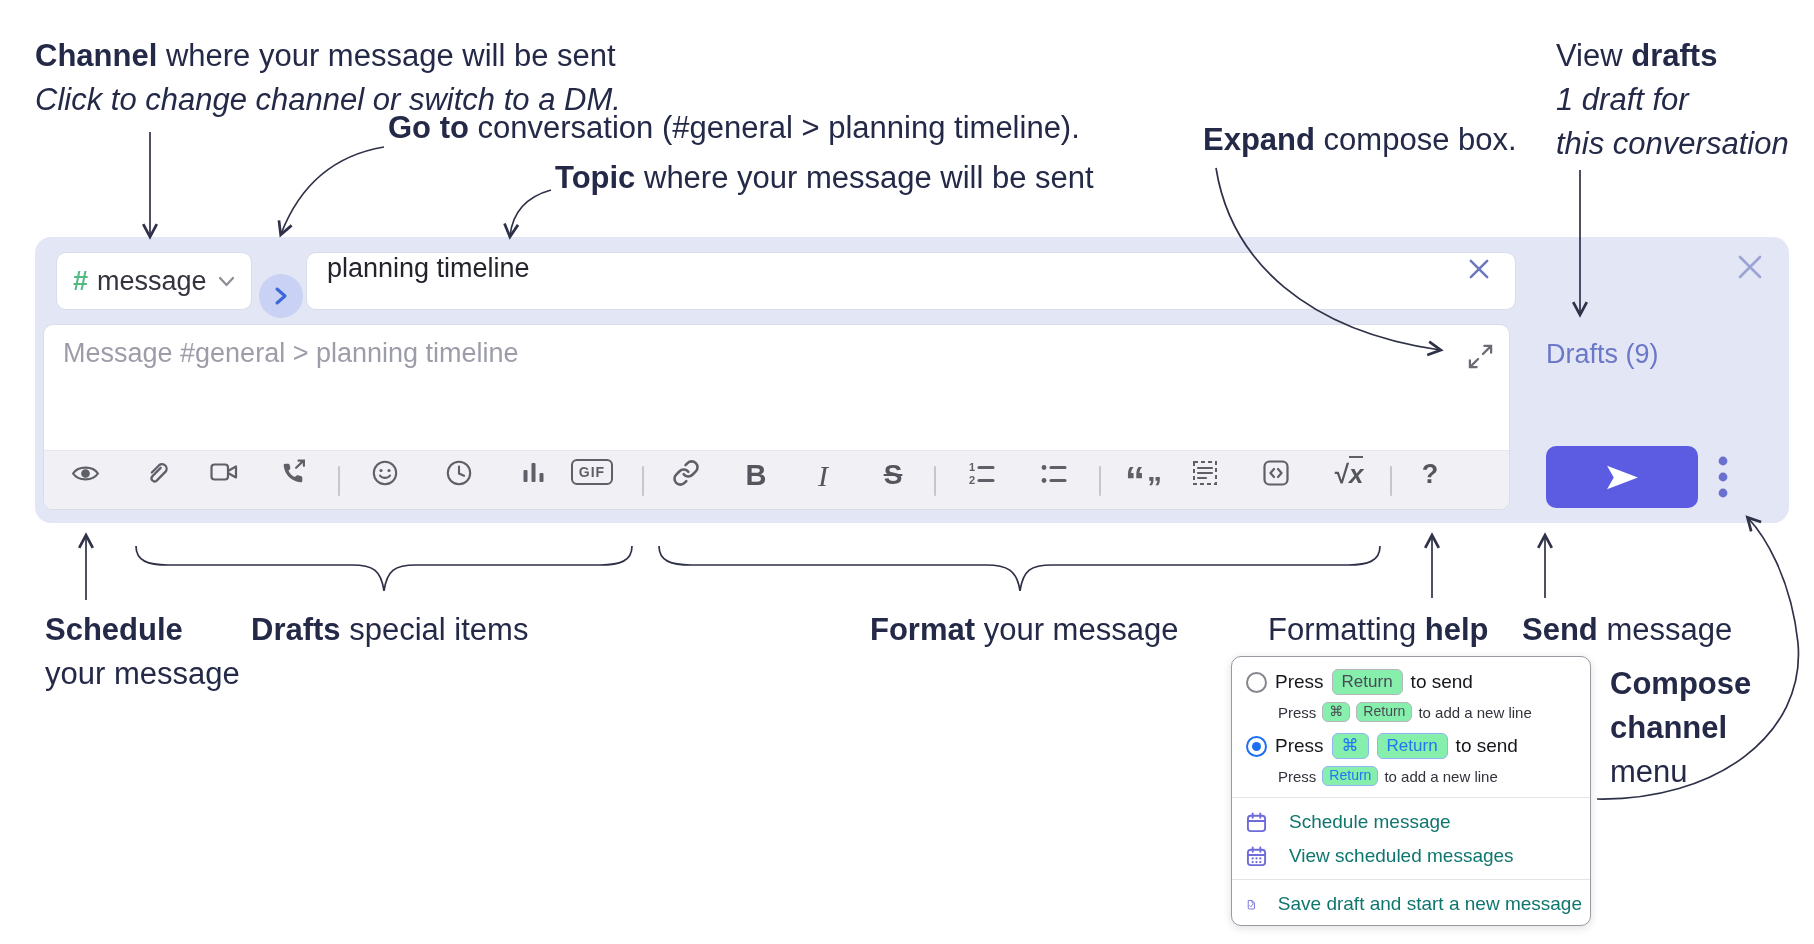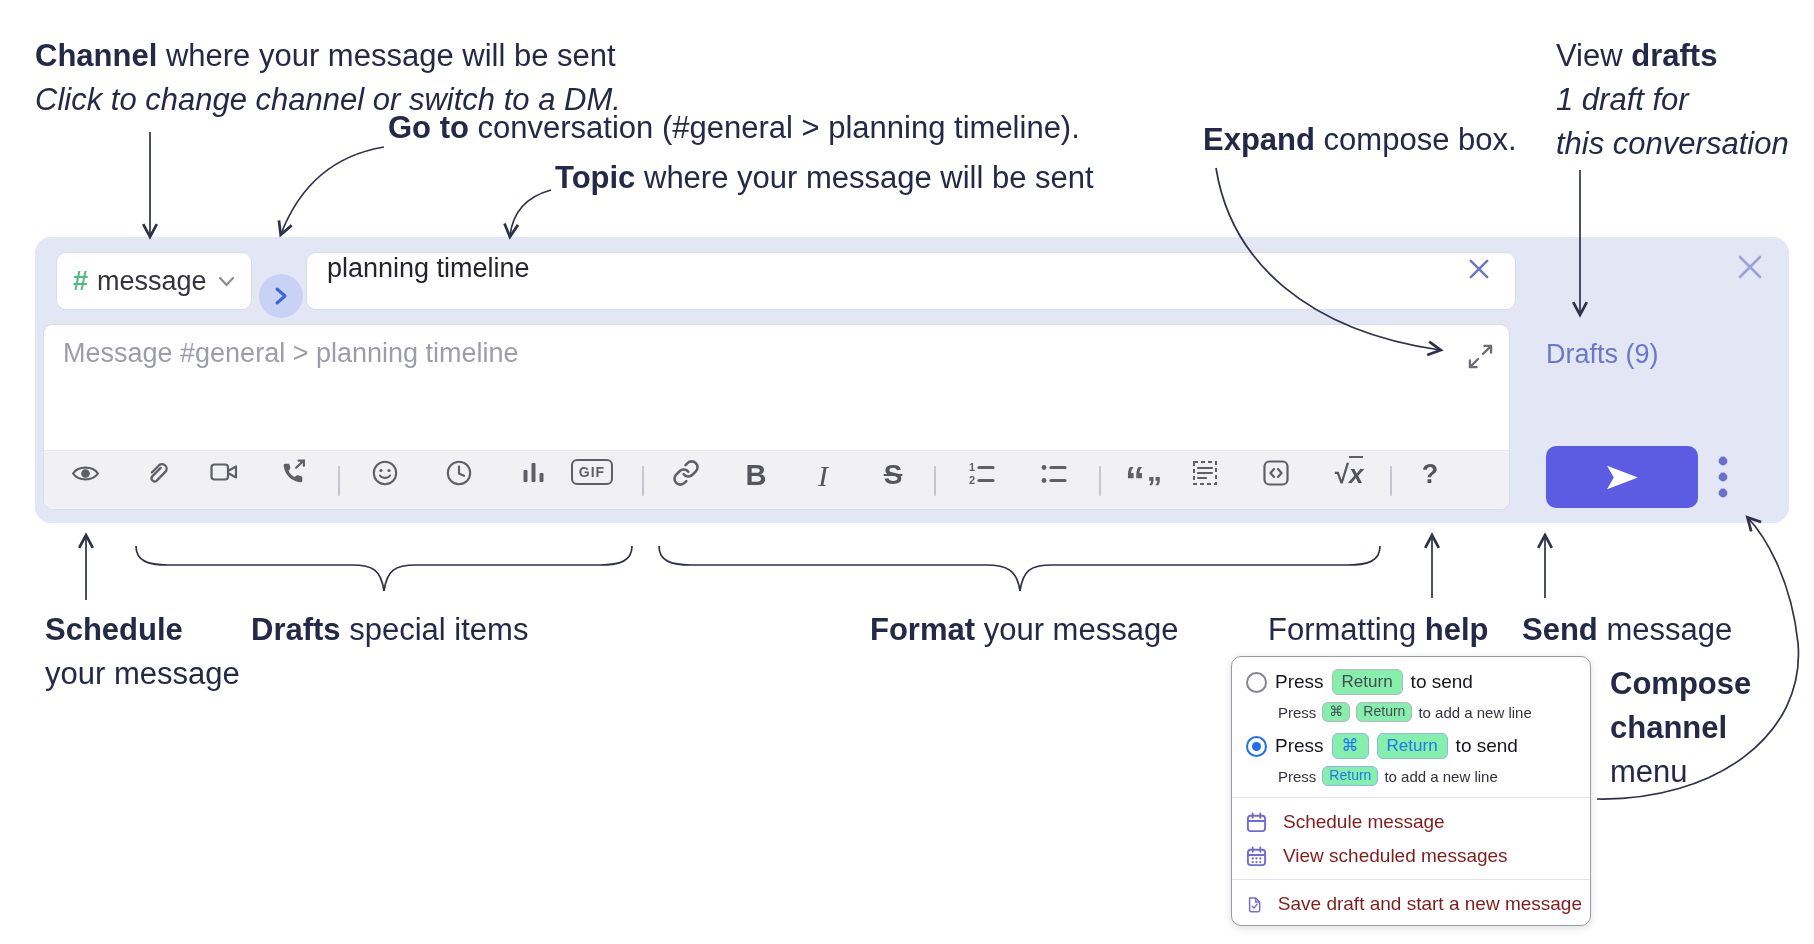--- a/index.html
+++ b/index.html
@@ -55,22 +55,22 @@
   .msub{position:absolute;left:46px;right:8px;display:flex;align-items:center;gap:6px;
         font-size:15px;color:#32323c;white-space:nowrap;}
   kbd{font-family:"Liberation Sans",sans-serif;border:1.5px solid #b6b6bf;border-radius:6px;
       padding:1px 9px;font-size:17px;color:#4a4a55;background:#86efac;line-height:1.25;}
   kbd.sm{font-size:14px;padding:0 6px;}
   kbd.bl{border-color:#8fb5f5;color:#2176f3;}
   .radio{width:17px;height:17px;border:2px solid #85858e;border-radius:50%;flex:0 0 auto;box-sizing:content-box;}
   .radio.on{border-color:#1d6ff0;display:flex;align-items:center;justify-content:center;}
   .radio.on::after{content:"";width:9px;height:9px;border-radius:50%;background:#1d6ff0;}
   .mdiv{position:absolute;left:0;right:0;height:1px;background:#e3e3e8;}
-  .mitem{position:absolute;left:14px;right:8px;display:flex;align-items:center;gap:16px;
-         font-size:19px;color:#7f1d1d;white-space:nowrap;cursor:pointer;}
+  .mitem{position:absolute;left:14px;right:8px;display:flex;align-items:center;gap:22px;
+         font-size:19px;color:#0f766e;white-space:nowrap;cursor:pointer;}
 </style>
 </head>
 <body>
 
 <div class="page">
 
   <svg class="overlay" width="1814" height="944" viewBox="0 0 1814 944">
     <defs>
       <marker id="ah" markerWidth="11" markerHeight="11" refX="7.5" refY="5" orient="auto">
         <path d="M0.5,1 L8,5 L0.5,9" fill="none" stroke="#2e3148" stroke-width="1.6"></path>

